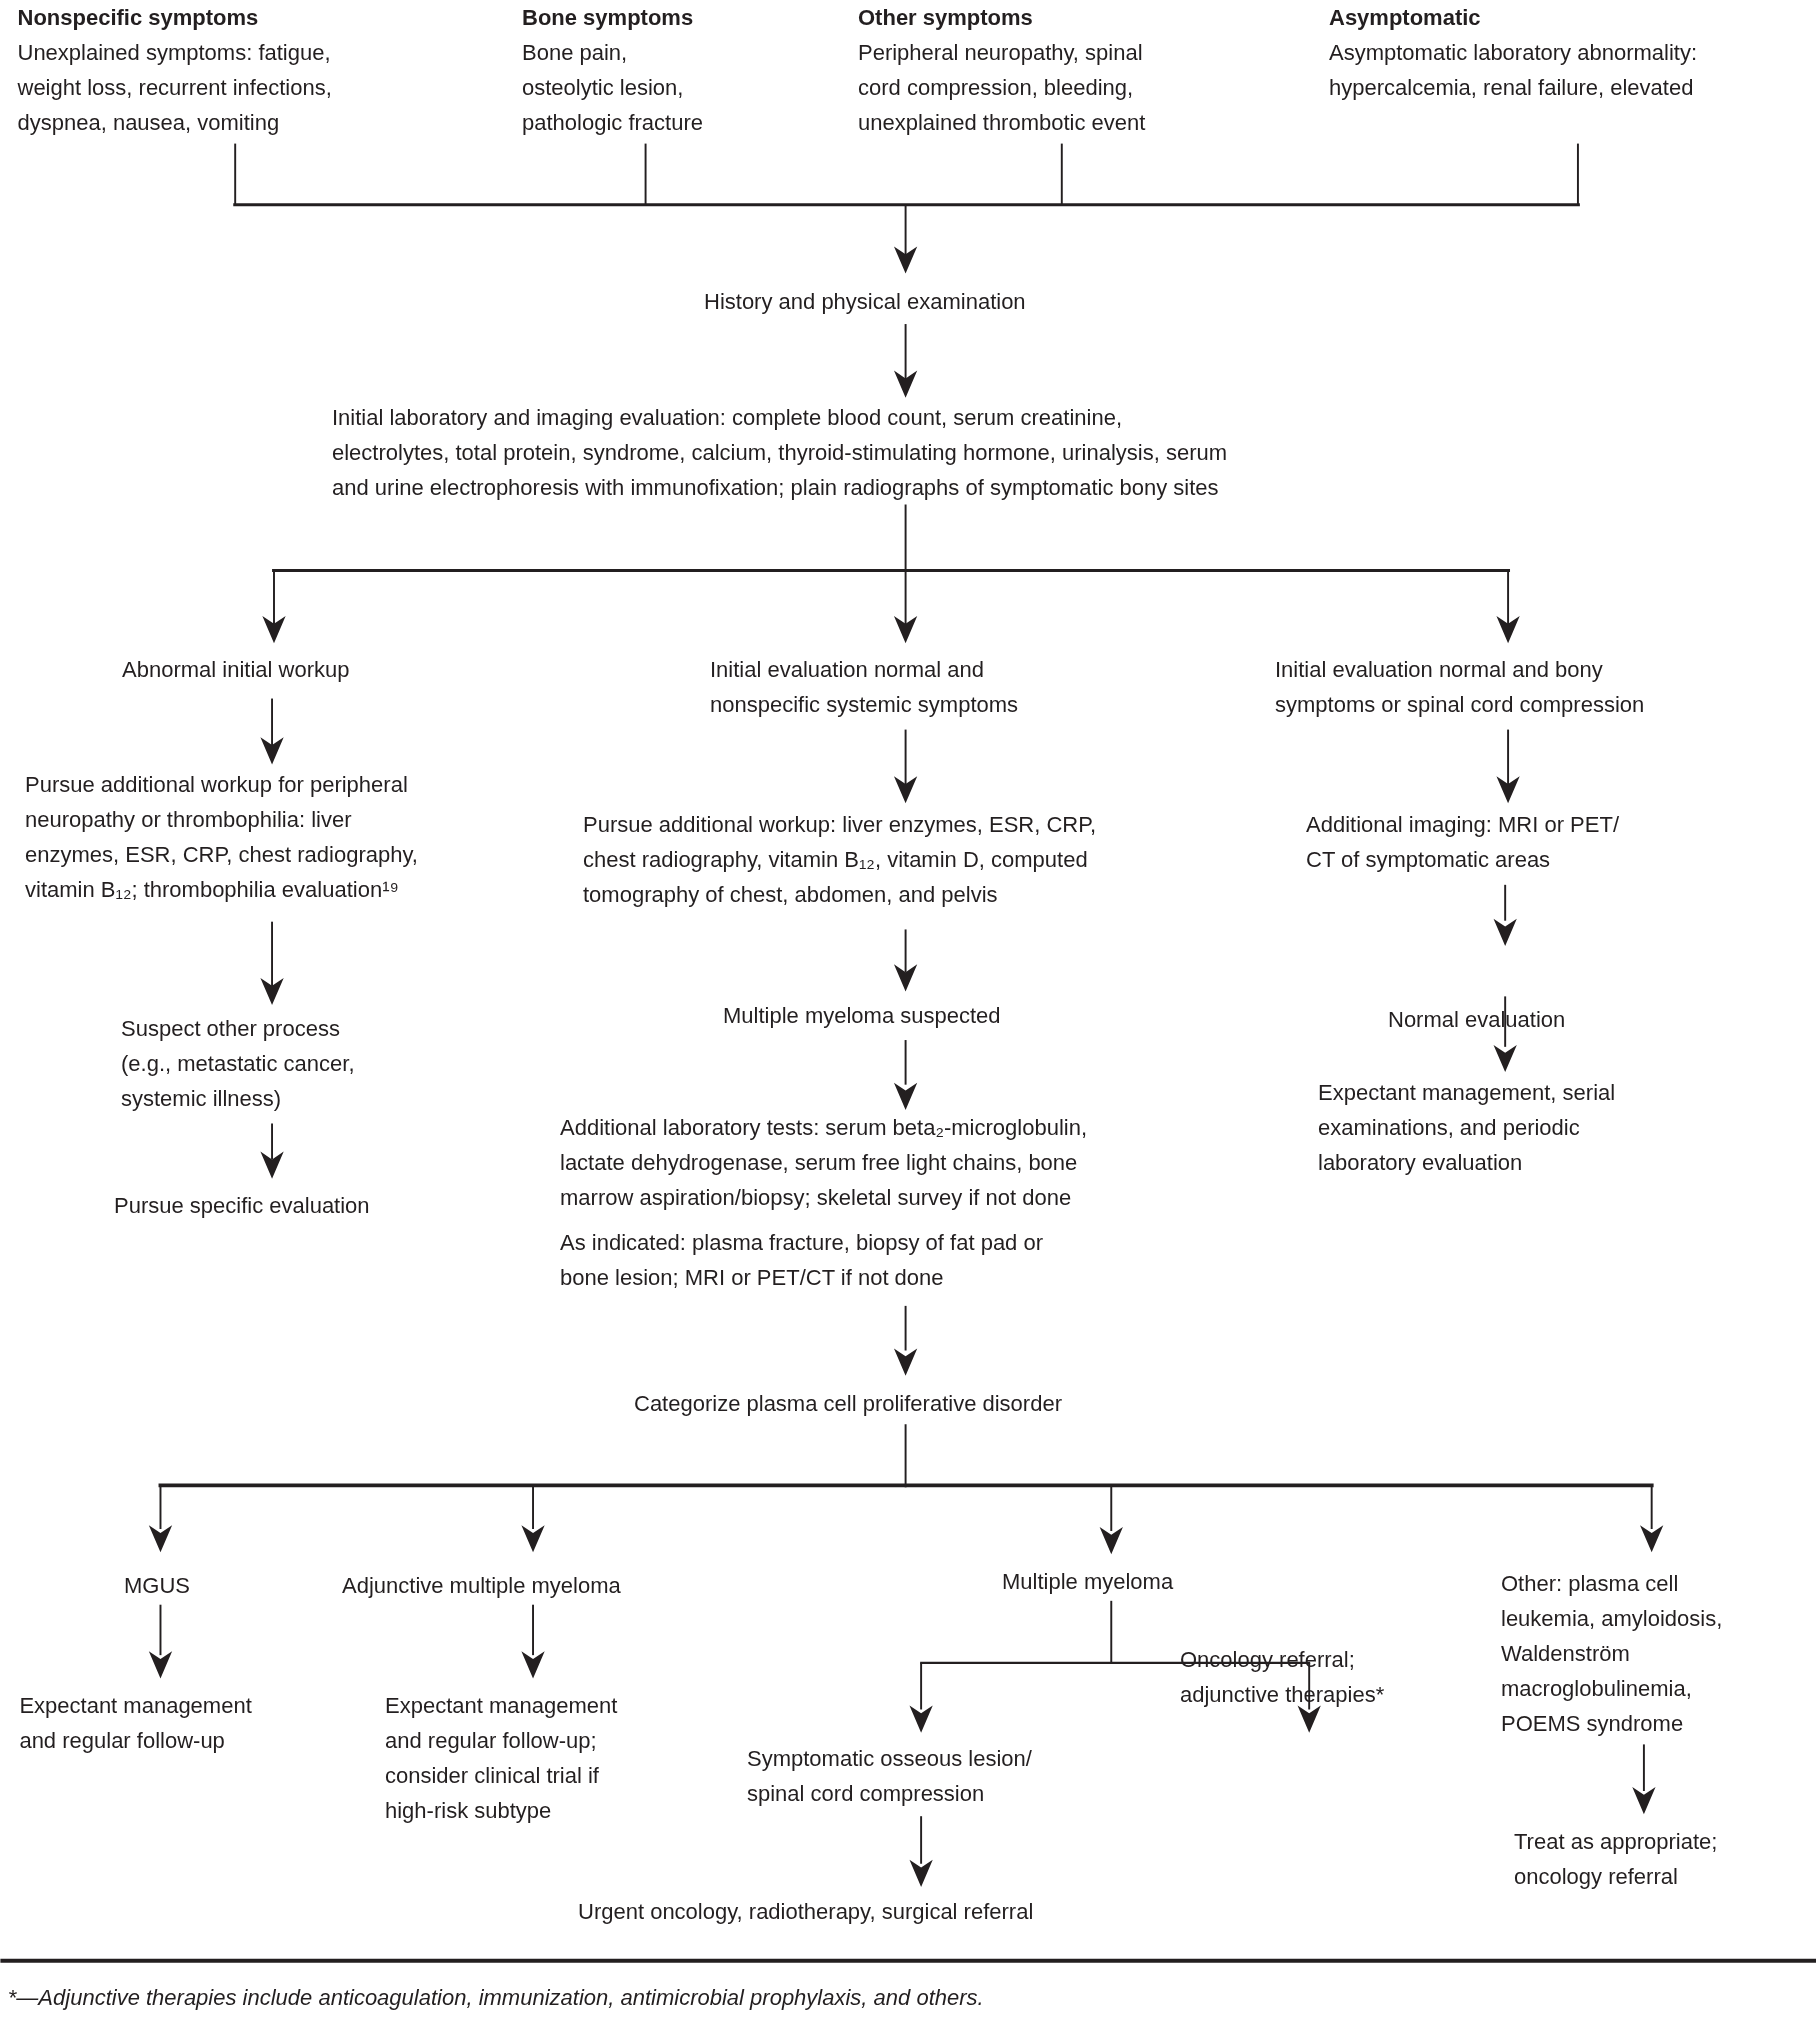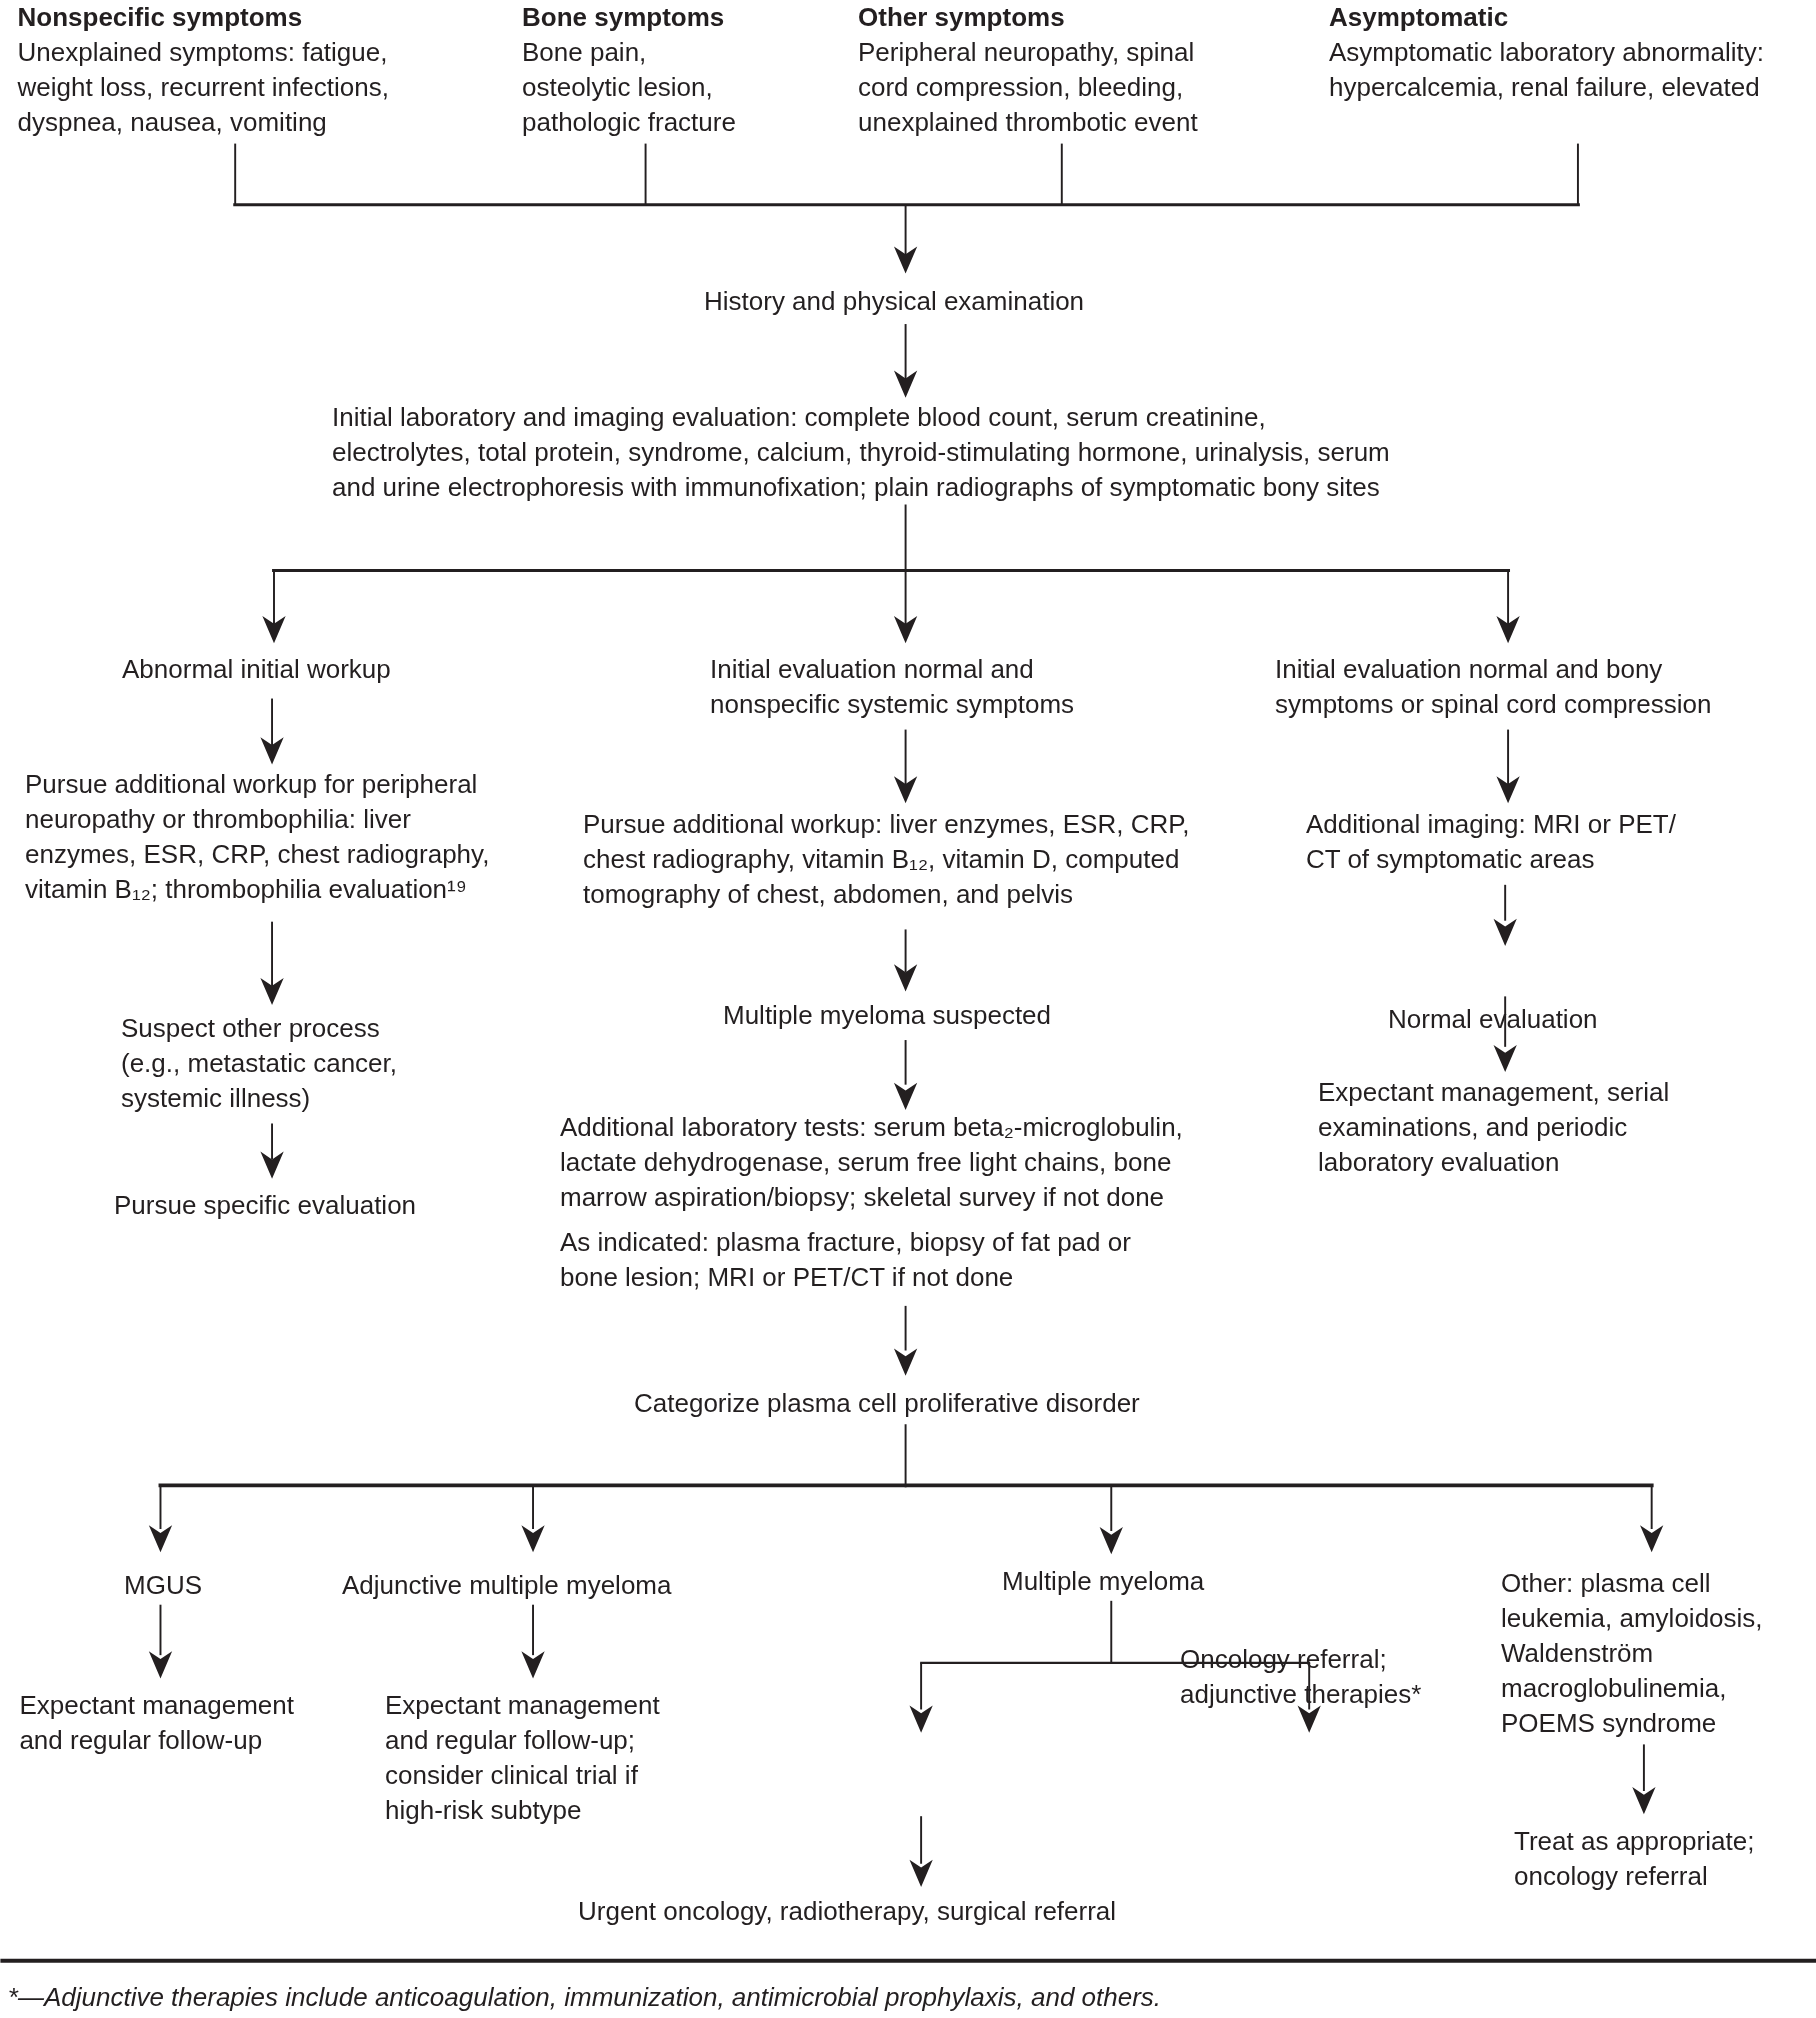--- a/index.html
+++ b/index.html
@@ -7,21 +7,21 @@
     position:relative;
     width:1817px;height:2018px;
     background:#ffffff;
     font-family:"Liberation Sans","DejaVu Sans",sans-serif;
     color:#231f20;
     overflow:hidden;
   }
   #connectors{position:absolute;left:0;top:0;z-index:0;}
   .node{
     position:absolute;
-    font-size:26px;
+    font-size:22px;
     line-height:35px;
     white-space:nowrap;
     z-index:1;
   }
   .node .t{font-weight:bold;}
   .footnote{font-style:italic;text-align:right;}
   line,polyline{stroke:#231f20;}
   polygon{fill:#231f20;stroke:none;}
 </style>
 </head>
@@ -227,20 +227,24 @@
     <div>and regular follow-up</div>
   </div>
 
   <div class="node" style="left:385px;top:1688px">
     <div>Expectant management</div>
     <div>and regular follow-up;</div>
     <div>consider clinical trial if</div>
     <div>high-risk subtype</div>
   </div>
 
+  <div class="node" style="left:747px;top:1741px">
+    <div>Symptomatic osseous lesion/</div>
+    <div>spinal cord compression</div>
+  </div>
 
   <div class="node" style="left:1180px;top:1642px">
     <div>Oncology referral;</div>
     <div>adjunctive therapies*</div>
   </div>
 
   <div class="node" style="left:578px;top:1894px">Urgent oncology, radiotherapy, surgical referral</div>
 
   <div class="node" style="left:1514px;top:1824px">
     <div>Treat as appropriate;</div>

